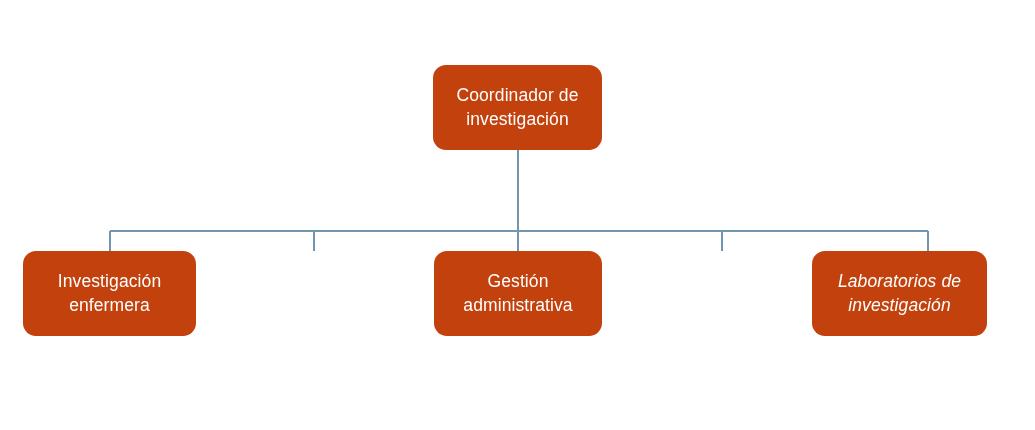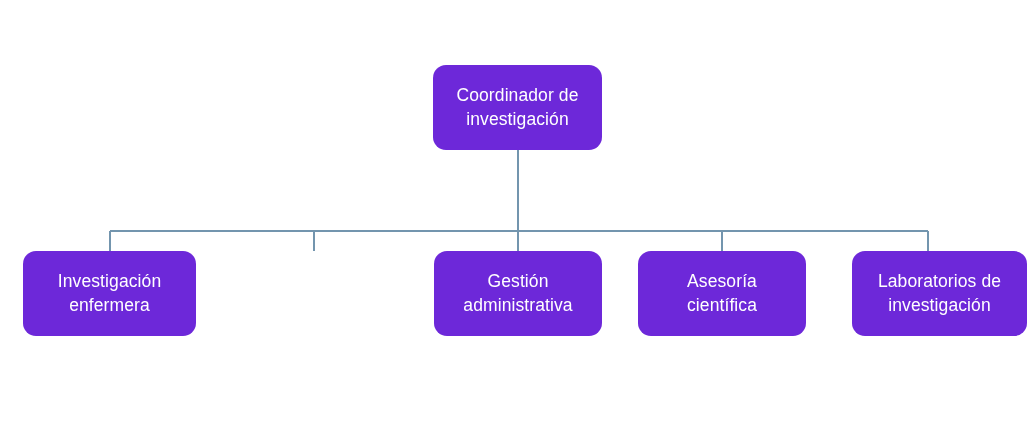--- a/index.html
+++ b/index.html
@@ -22,21 +22,21 @@
     position: absolute;
     left: 0;
     top: 0;
     width: 1035px;
     height: 430px;
     pointer-events: none;
   }
   .node {
     position: absolute;
     box-sizing: border-box;
-    background: #6d28d9;
+    background: #c2410c;
     border-radius: 13px;
     color: #ffffff;
     display: flex;
     align-items: center;
     justify-content: center;
     text-align: center;
     line-height: 1.32;
     font-size: 17.5px;
     letter-spacing: 0.1px;
     padding: 2px 8px;
@@ -54,21 +54,21 @@
     height: 85px;
   }
   .node-child {
     top: 251px;
     height: 85px;
   }
   .child-0 { left: 23px;  width: 173px; }
   .child-1 { left: 231px; width: 167px; }
   .child-2 { left: 434px; width: 168px; }
   .child-3 { left: 638px; width: 168px; }
-  .child-4 { left: 852px; width: 175px; }
+  .child-4 { left: 812px; width: 175px; font-style: italic; }
 </style>
 </head>
 <body>
 
 <div id="chart-canvas">
 
   <svg class="connector-layer" viewBox="0 0 1035 430" width="1035" height="430" aria-hidden="true">
     <g stroke="#7395ae" stroke-width="1.4" fill="none" shape-rendering="crispEdges">
       <line x1="518" y1="150" x2="518" y2="231"></line>
       <line x1="110" y1="231" x2="928" y2="231"></line>
@@ -89,23 +89,19 @@
     <span class="node-label">Investigación
 enfermera</span>
   </div>
 
 
   <div class="node node-child child-2">
     <span class="node-label">Gestión
 administrativa</span>
   </div>
 
-  <div class="node node-child child-3">
-    <span class="node-label">Asesoría
-científica</span>
-  </div>
 
   <div class="node node-child child-4">
     <span class="node-label">Laboratorios de
 investigación</span>
   </div>
 
 </div>
 
 </body></html>

